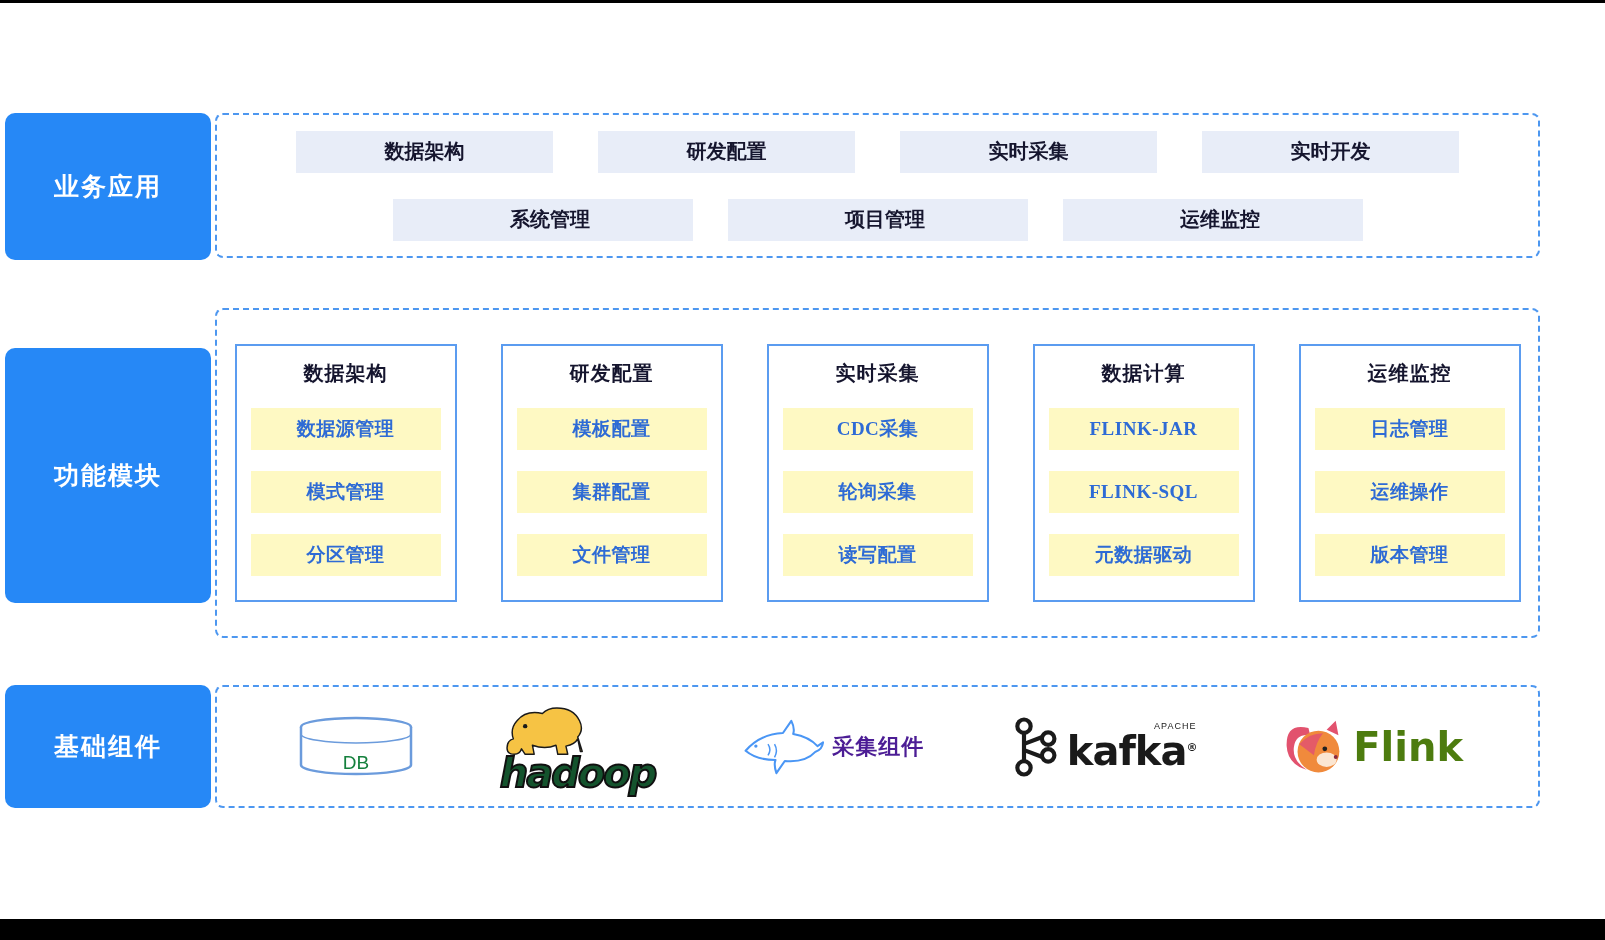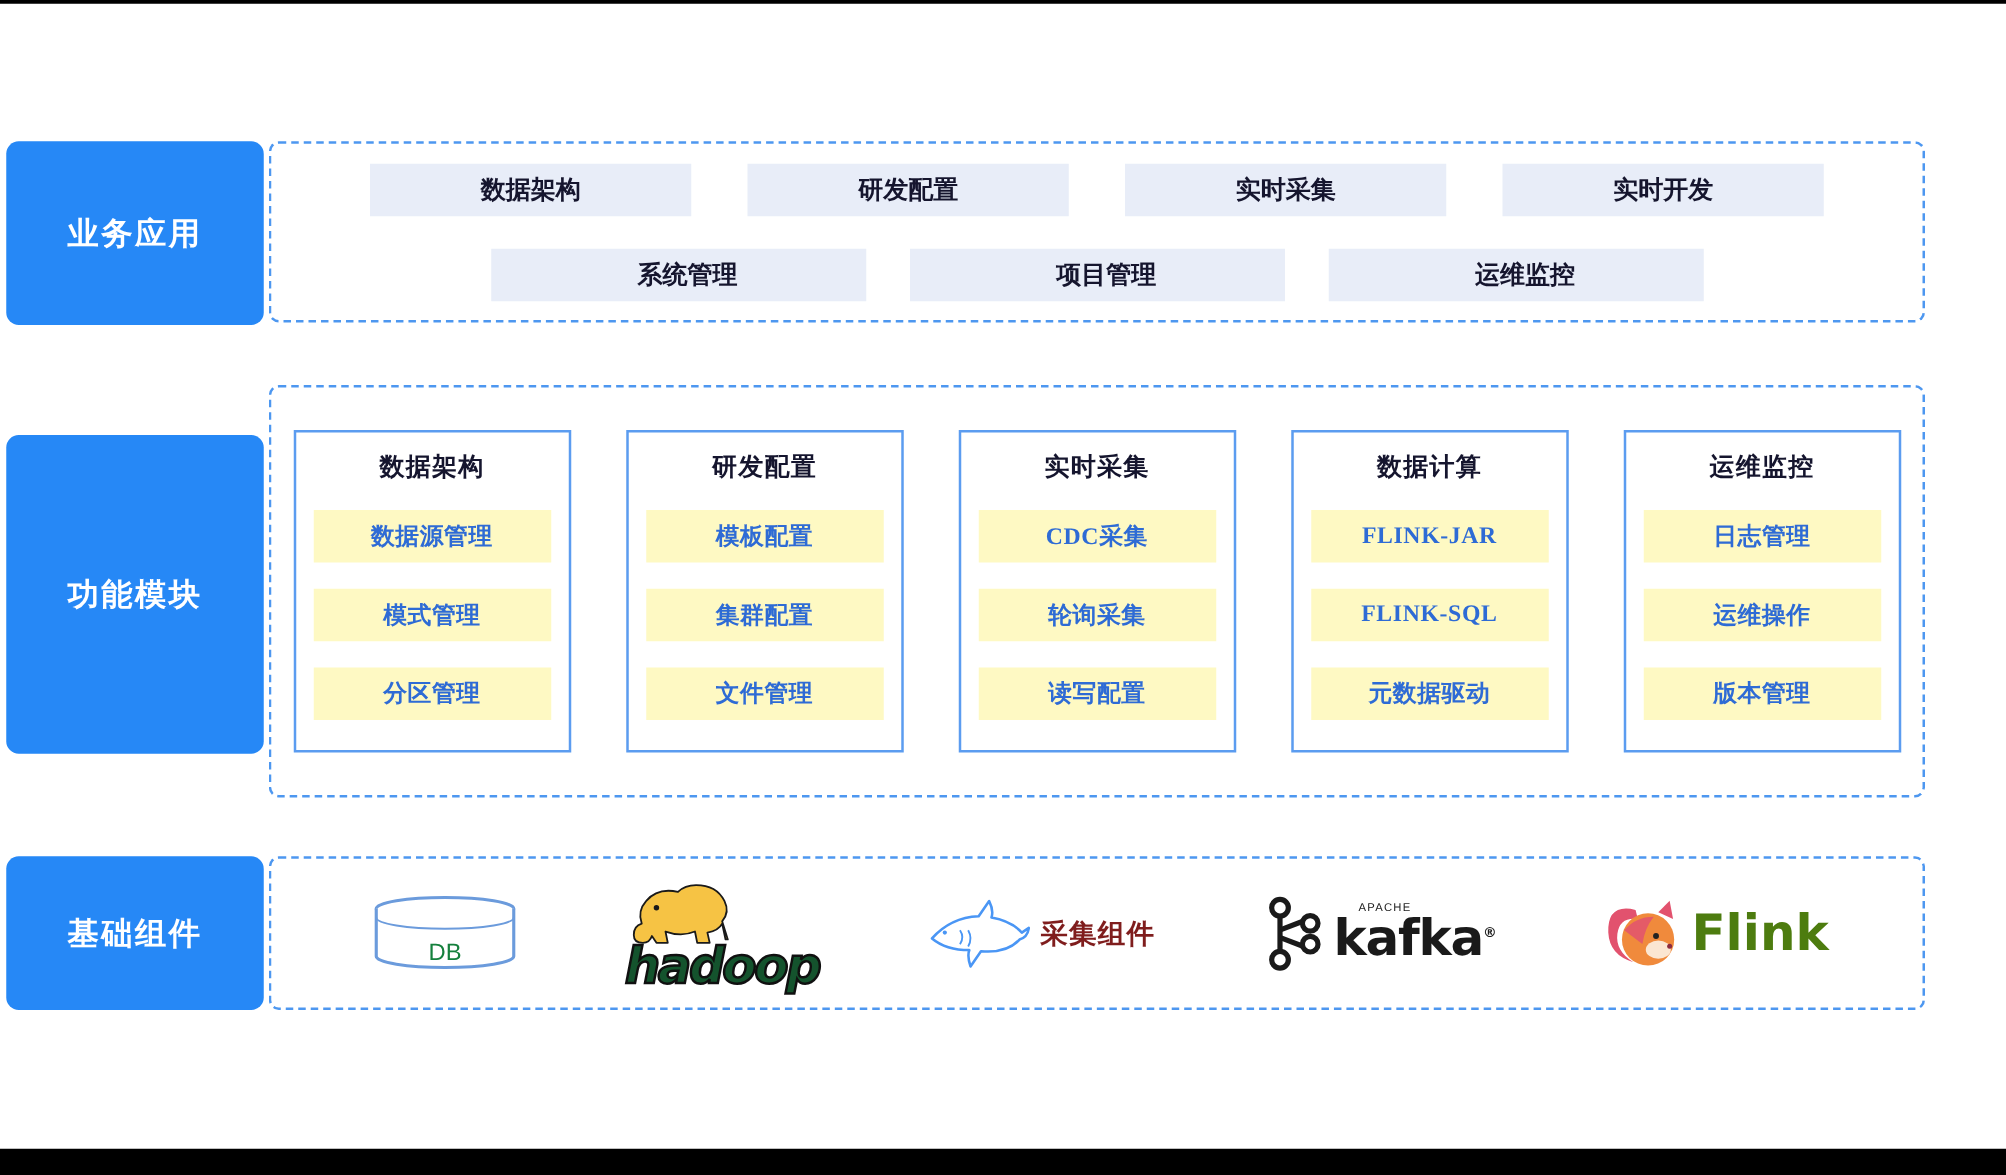--- a/index.html
+++ b/index.html
@@ -51,25 +51,25 @@
   .db-wrap .db-text{position:absolute;left:0;right:0;bottom:4px;text-align:center;
                     font-size:19px;color:#15803d;font-family:"Liberation Sans",sans-serif;}
 
   
   .hadoop-wrap{display:flex;flex-direction:column;align-items:flex-start;margin-top:-6px;}
   .hadoop-text{font-family:"DejaVu Sans",sans-serif;font-weight:700;font-style:italic;
                font-size:40px;line-height:.8;color:#14532d;
                -webkit-text-stroke:2px #101010;letter-spacing:-2px;}
 
   
-  .collector-label{font-size:22px;font-weight:700;color:#7f1d1d;letter-spacing:1px;}
+  .collector-label{font-size:22px;font-weight:700;color:#4c1d95;letter-spacing:1px;}
 
   
   .kafka-textcol{display:flex;flex-direction:column;line-height:1;}
-  .kafka-apache{font-size:9px;letter-spacing:1px;color:#1a1a1a;margin-left:20px;}
+  .kafka-apache{font-size:9px;letter-spacing:1px;color:#1a1a1a;margin-left:8px;text-align:right;}
   .kafka-word{font-family:"DejaVu Sans",sans-serif;font-weight:700;font-size:40px;
               color:#1a1a1a;letter-spacing:-1px;}
   .kafka-reg{font-size:11px;vertical-align:super;}
 
   
   .flink-word{font-family:"DejaVu Sans",sans-serif;font-weight:700;font-size:40px;
               color:#4d7c0f;}
 </style>
 </head>
 <body>

